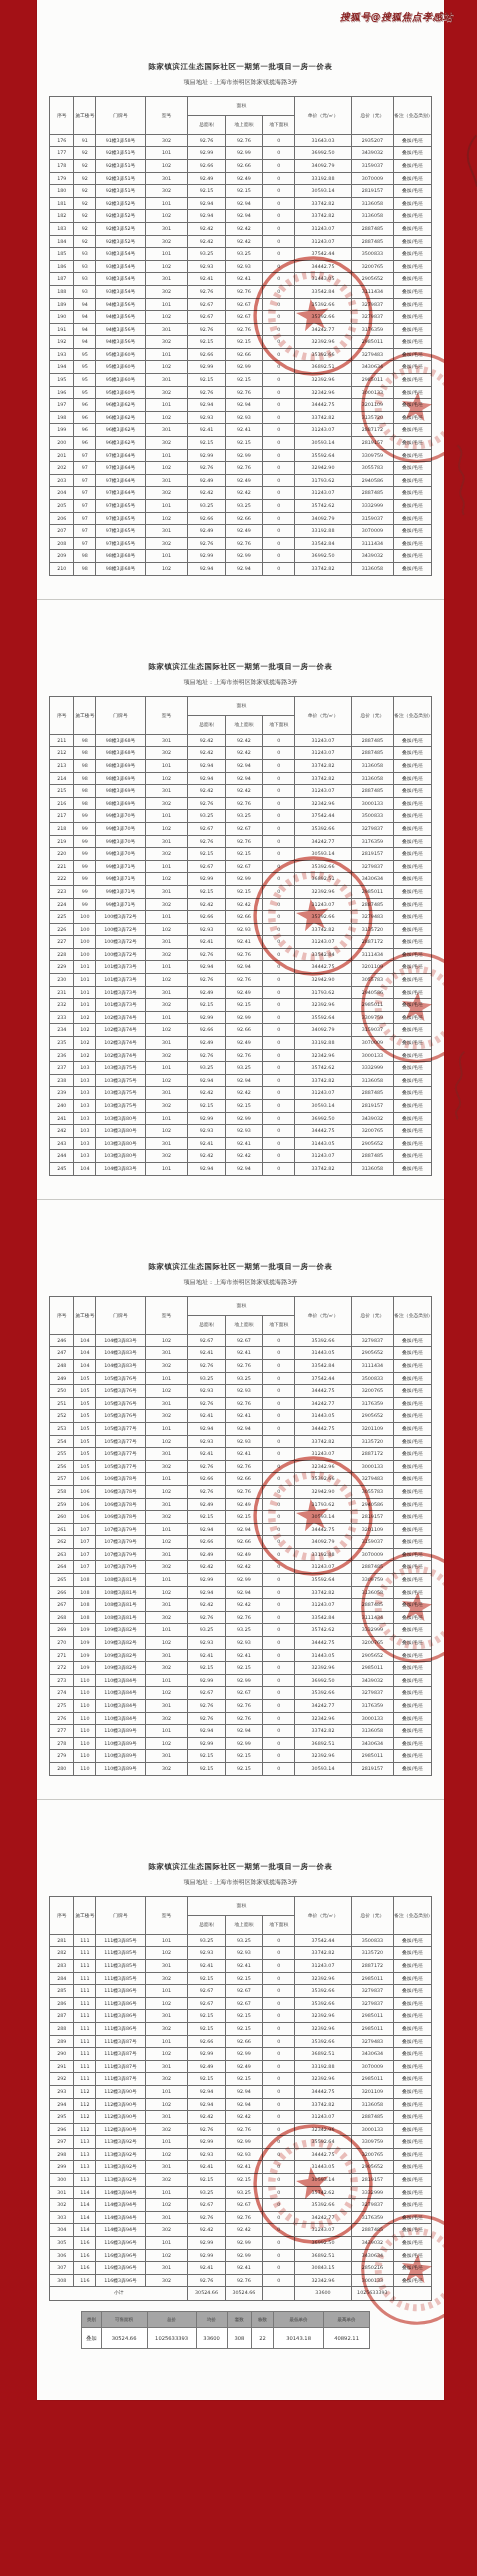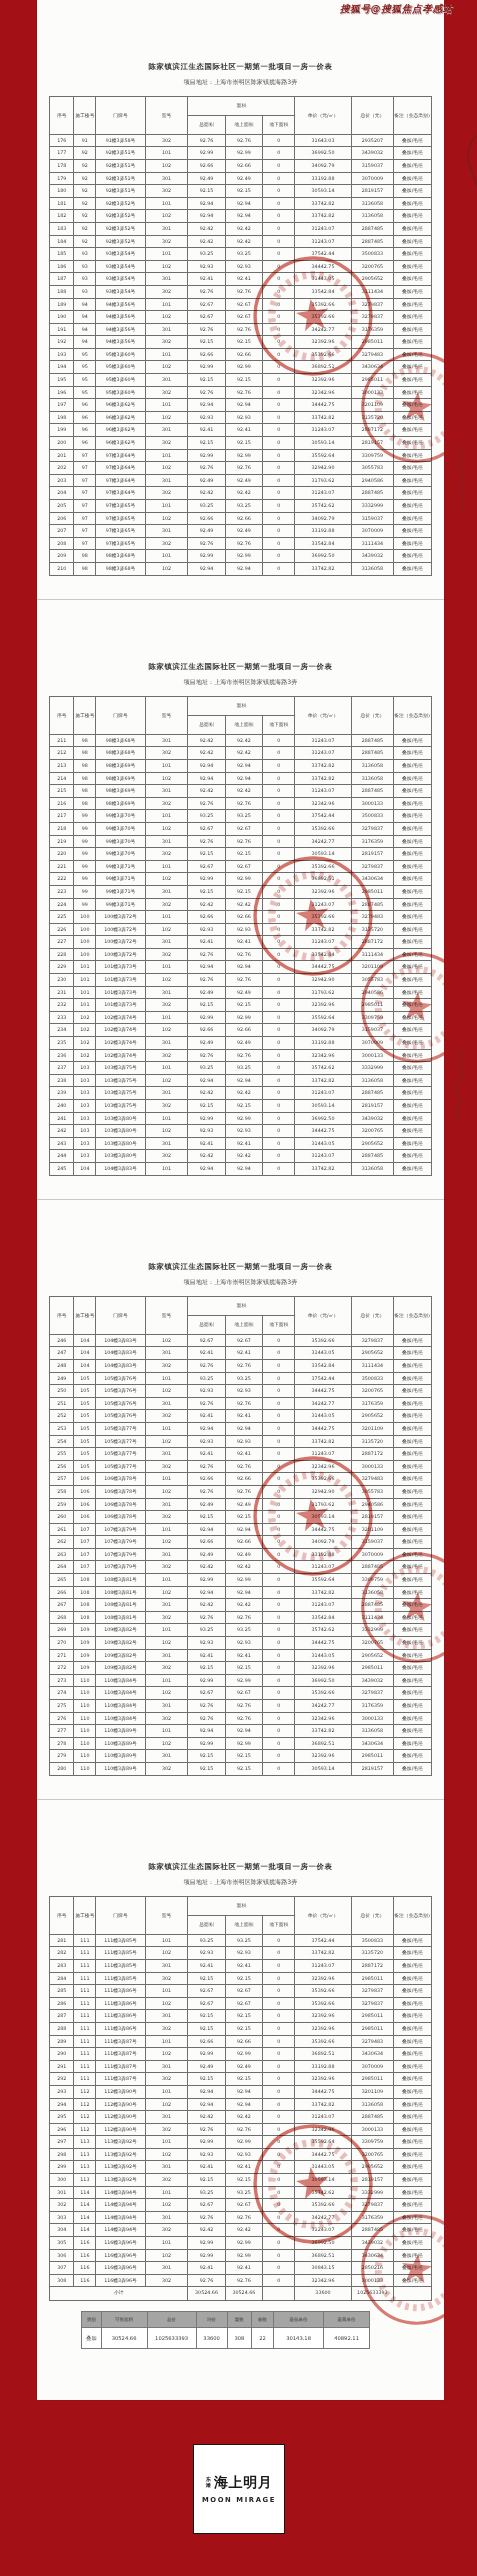--- a/index.html
+++ b/index.html
@@ -21,21 +21,21 @@
   table.summary{width:288px;border-collapse:collapse;table-layout:fixed;margin:10.3px 0 0 32px;}
   table.summary th{background:#a5a5a5;color:#636363;font-size:4.5px;font-weight:bold;height:13px;
       border:0.6px solid #787878;overflow:hidden;white-space:nowrap;}
   table.summary td{background:#fff;color:#3d3d3d;font-size:5.2px;height:18px;text-align:center;
       border:0.6px solid #787878;overflow:hidden;white-space:nowrap;}
   .stamp{position:absolute;mix-blend-mode:multiply;pointer-events:none;}
   .stamp1{left:213px;top:253px;width:126px;height:126px;transform:rotate(-8deg);}
   .stamp2{left:321px;top:349px;width:117px;height:117px;transform:rotate(6deg);}
   .page-4 .stamp1{top:321px;}
   .page-4 .stamp2{top:411px;}
-  .watermark{position:absolute;top:3px;left:340px;font-size:9.7px;font-weight:bold;font-style:italic;
+  .watermark{position:absolute;top:11px;left:340px;font-size:9.7px;font-weight:bold;font-style:italic;
       color:#8a2222;letter-spacing:0.6px;white-space:nowrap;
       text-shadow:0 0.6px 0 rgba(255,255,255,.65),0.6px 0.6px 0.6px rgba(80,10,10,.55);}
   .scribble{position:absolute;pointer-events:none;}
   .logo-box{position:absolute;left:193px;top:2444px;width:92px;height:90px;background:#ffffff;
       border:1.3px solid #161616;box-sizing:border-box;display:flex;flex-direction:column;
       align-items:center;justify-content:center;}
   .logo-row{display:flex;align-items:center;gap:1.9px;}
   .logo-pre{font-size:5.2px;width:6.4px;line-height:1.05;color:#1a1a1a;font-weight:bold;word-break:break-all;}
   .logo-cn{font-size:14px;font-weight:bold;color:#1a1a1a;letter-spacing:0.6px;white-space:nowrap;}
   .logo-en{font-size:6.8px;font-weight:bold;letter-spacing:1.6px;color:#222;margin-top:4.5px;white-space:nowrap;}
@@ -1909,21 +1909,14 @@
   <svg class="scribble" style="left:466px;top:134px;width:11.6px;height:54px;" viewBox="0 0 18 84">
     <path d="M16,2 C2,18 0,36 6,50 C10,62 16,72 17,82" fill="none" stroke="#7e1b1b" stroke-width="3" opacity="0.85"></path>
   </svg>
   <svg class="scribble" style="left:451px;top:444px;width:22px;height:72px;" viewBox="0 0 34 112">
     <path d="M10,2 C26,16 4,30 16,44 C28,58 6,72 18,86 C24,96 14,104 20,110" fill="none" stroke="#8c1d1d" stroke-width="3" opacity="0.9"></path>
   </svg>
   <svg class="scribble" style="left:449px;top:1050px;width:23px;height:71px;" viewBox="0 0 36 110">
     <path d="M24,2 C6,18 30,34 14,50 C2,64 28,78 12,94 C8,100 16,106 12,108" fill="none" stroke="#8c1d1d" stroke-width="3" opacity="0.9"></path>
   </svg>
 
-  <div class="logo-box">
-    <div class="logo-row">
-      <span class="logo-pre">东滩</span>
-      <span class="logo-cn">海上明月</span>
-    </div>
-    <div class="logo-en">MOON MIRAGE</div>
-  </div>
 </div>
 
 
 </body></html>

